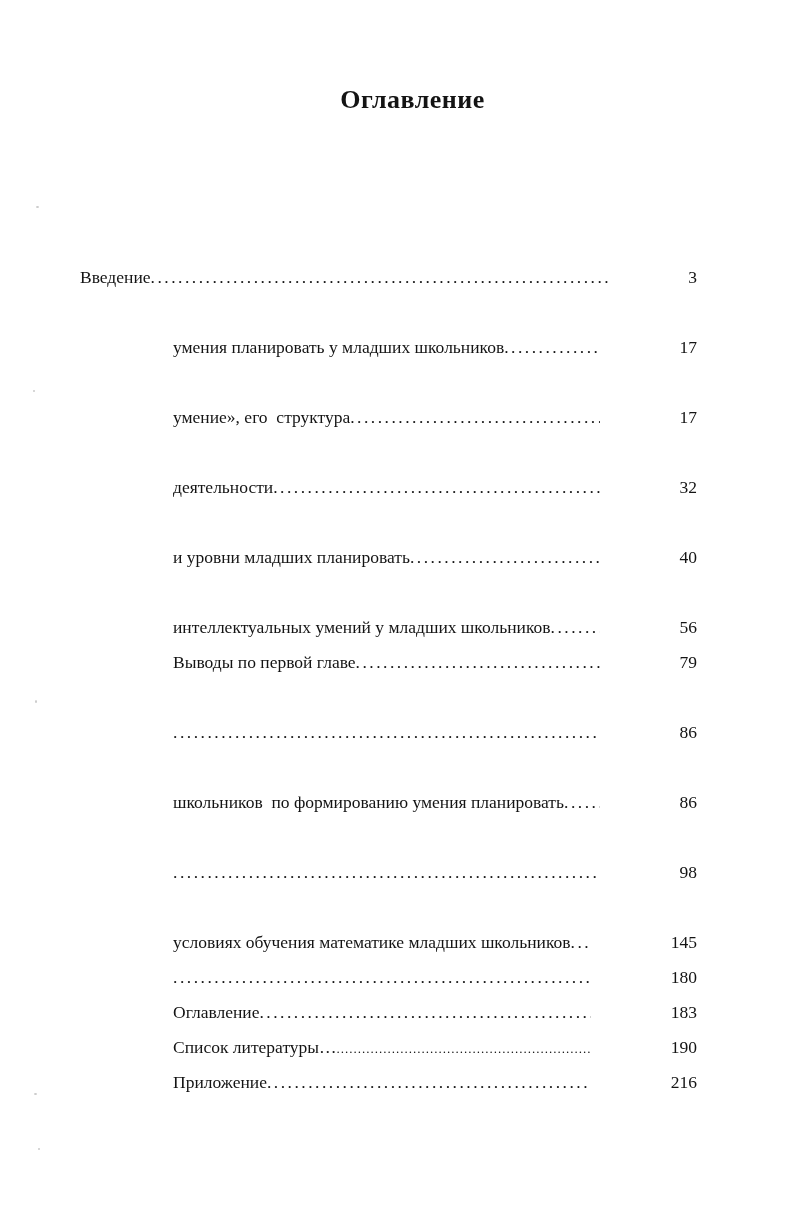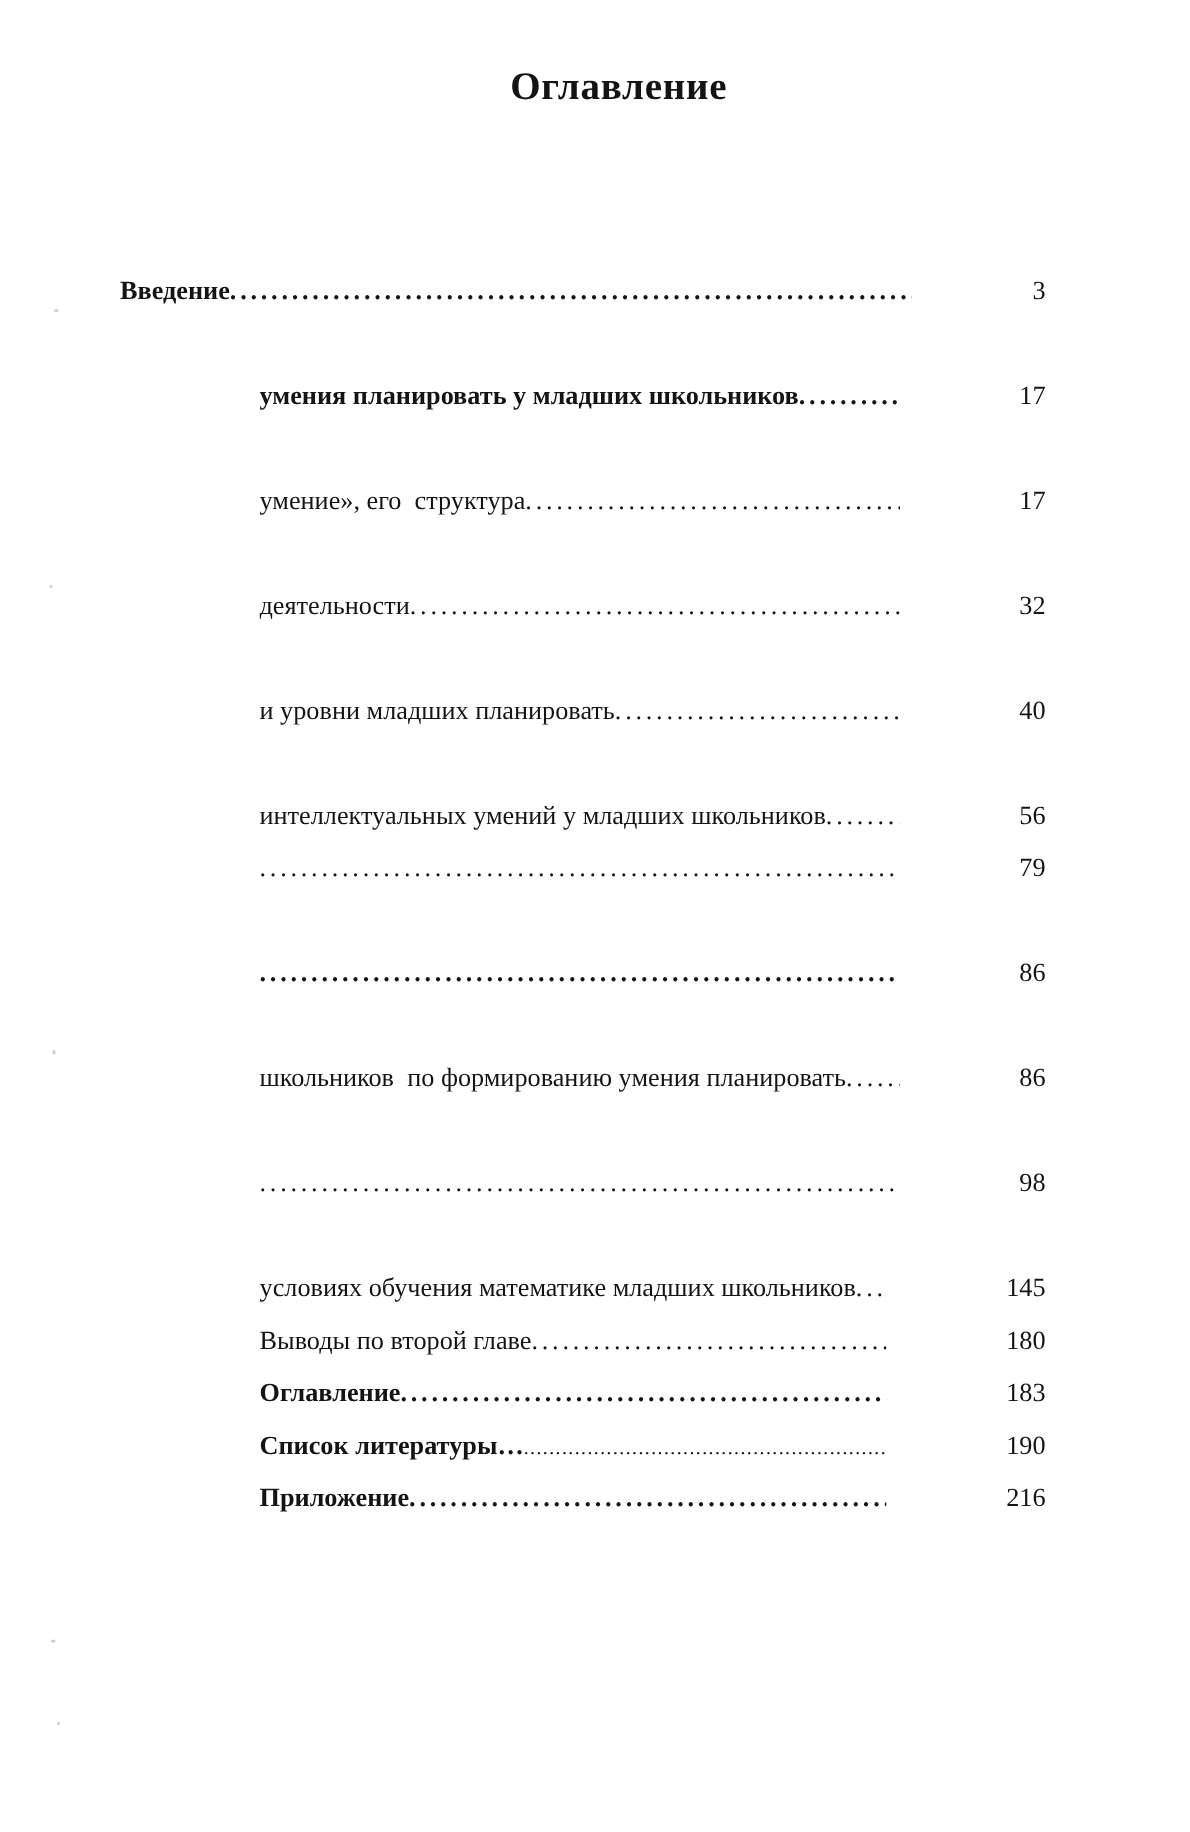--- a/index.html
+++ b/index.html
@@ -7,21 +7,21 @@
   body {
     width: 793px; height: 1221px;
     font-family: "Liberation Serif", "DejaVu Serif", serif;
     color: #141414;
     position: relative;
     overflow: hidden;
   }
   .page {
     box-sizing: border-box;
     width: 793px; height: 1024px;
-    padding: 43px 48px 0 80px;
+    padding: 85px 48px 0 80px;
     position: relative;
   }
   h1.title {
     margin: 0 0 60px 0;
     font-size: 26px;
     line-height: 30px;
     font-weight: bold;
     text-align: center;
     letter-spacing: 0.5px;
   }
@@ -59,21 +59,21 @@
     font-size: 13px;
     letter-spacing: 1px;
     font-weight: normal;
   }
   .cell.page {
     flex: 0 0 48px;
     text-align: center;
     font-weight: normal;
     white-space: nowrap;
   }
-  .b { font-weight: bold; }
+  .b { font-weight: normal; }
   .speck {
     position: absolute;
     background: #8a8a8a;
     border-radius: 50%;
     opacity: 0.45;
   }
 </style>
 </head>
 <body>
 
@@ -138,20 +138,21 @@
         <span class="cell label"></span>
         <span class="cell text">
           <span class="txt">интеллектуальных умений у младших школьников</span>
           <span class="leader">........................................................................................................................................................................................................</span>
         </span>
         <span class="cell page">56</span>
       </div>
       <div class="line">
         <span class="cell label"></span>
         <span class="cell text">
+          <span class="txt">Выводы по первой главе</span>
           <span class="leader">........................................................................................................................................................................................................</span>
         </span>
         <span class="cell page">79</span>
       </div>
       <div class="line">
         <span class="cell page"></span>
       </div>
       <div class="line">
         <span class="cell label b"></span>
         <span class="cell text">
@@ -187,21 +188,20 @@
         <span class="cell label"></span>
         <span class="cell text">
           <span class="txt">условиях обучения математике младших школьников</span>
           <span class="leader">........................................................................................................................................................................................................</span>
         </span>
         <span class="cell page">145</span>
       </div>
       <div class="line">
         <span class="cell label"></span>
         <span class="cell text">
-          <span class="txt">Выводы по второй главе</span>
           <span class="leader">........................................................................................................................................................................................................</span>
         </span>
         <span class="cell page">180</span>
       </div>
       <div class="line">
         <span class="cell label b"></span>
         <span class="cell text">
           <span class="txt b">Оглавление</span>
           <span class="leader b">........................................................................................................................................................................................................</span>
         </span>

